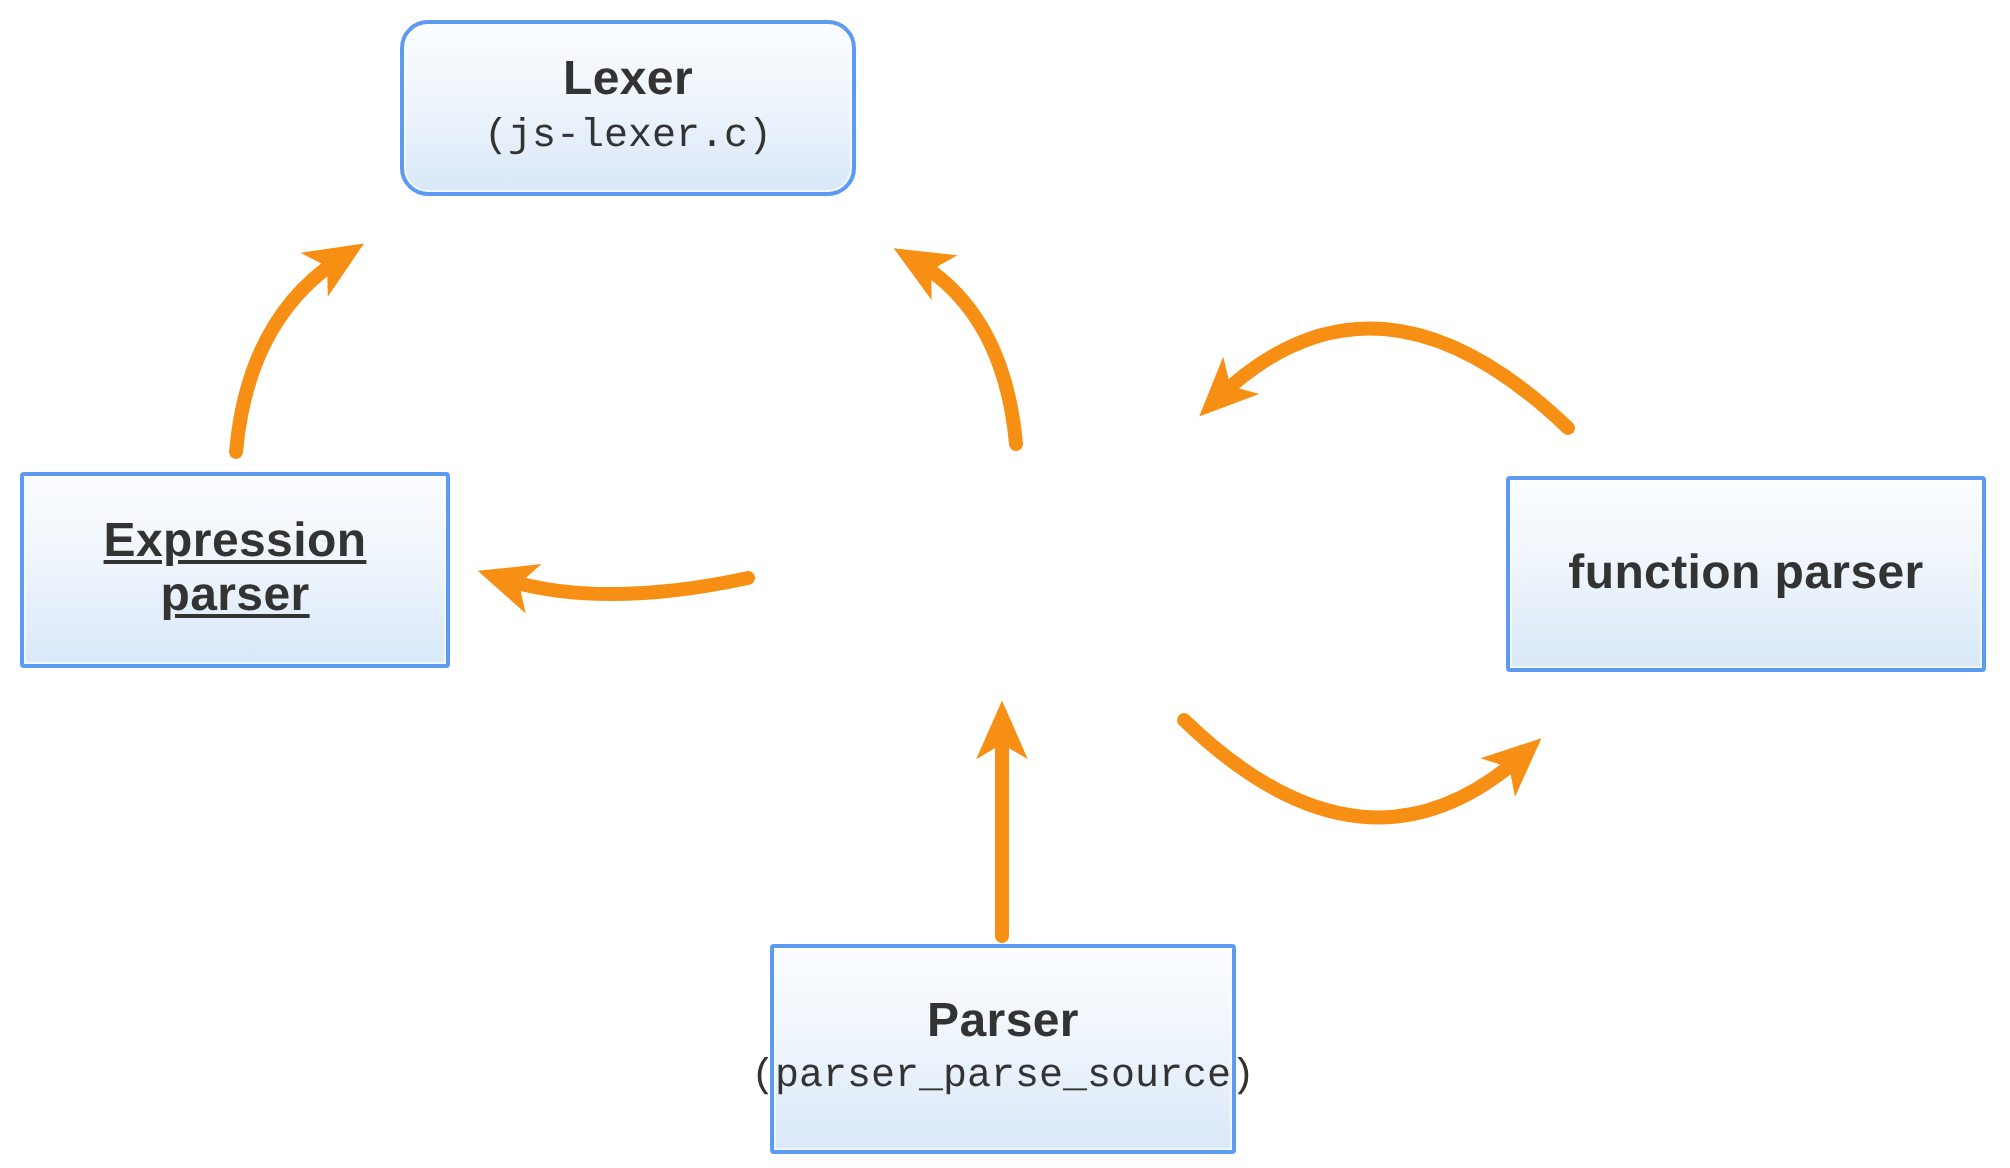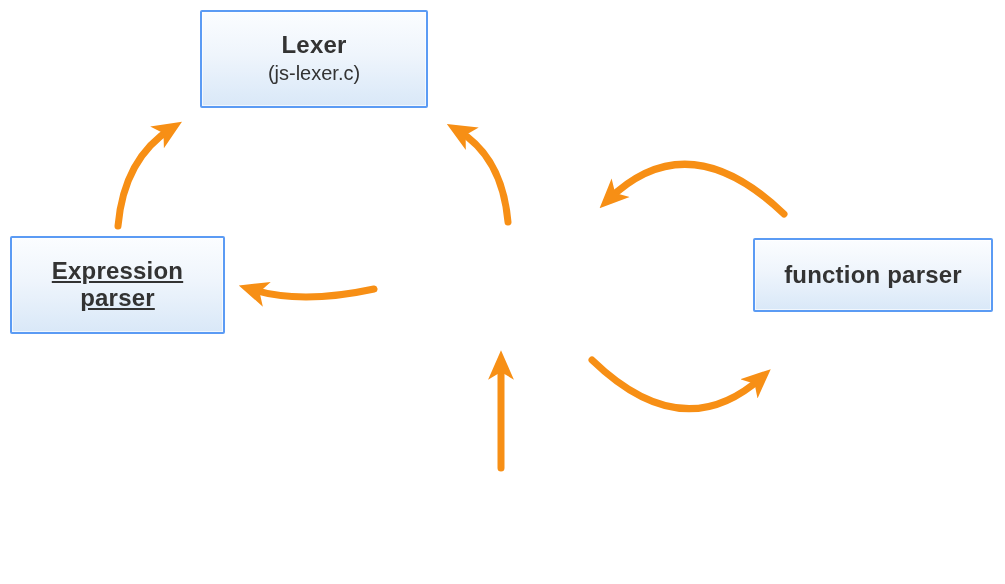--- a/index.html
+++ b/index.html
@@ -54,26 +54,27 @@
     line-height: 1.12;
     letter-spacing: 0.2px;
   }
   .node .title.narrow { max-width: 150px; text-decoration: underline; }
   .node .subtitle {
     font-size: 20px;
     font-weight: 400;
     line-height: 1.25;
     white-space: nowrap;
     margin-top: 2px;
+    font-family: Liberation Mono, monospace;
   }
   
-  .node-lexer      { left: 200px; top: 10px;  width: 228px; height: 98px; }
+  .node-lexer      { left: 200px; top: 10px;  width: 228px; height: 88px; border-radius: 14px; }
   .node-expression { left: 10px;  top: 236px; width: 215px; height: 98px; }
   .node-statement  { left: 385px; top: 233px; width: 230px; height: 106px; }
-  .node-function   { left: 753px; top: 238px; width: 240px; height: 74px; justify-content: center; }
+  .node-function   { left: 753px; top: 238px; width: 240px; height: 98px; justify-content: center; }
   .node-parser     { left: 385px; top: 472px; width: 233px; height: 105px; }
 </style>
 </head>
 <body>
 
 <div class="canvas">
 
   <svg class="arrows" viewBox="0 0 1005 584" xmlns="http://www.w3.org/2000/svg">
     <defs>
       <marker id="arrowhead" viewBox="0 0 10 10" refX="6" refY="5" markerWidth="4.2" markerHeight="4.2" orient="auto">
@@ -95,14 +96,18 @@
 
   <div class="node node-expression">
     <div class="title narrow">Expression parser</div>
   </div>
 
 
   <div class="node node-function">
     <div class="title">function parser</div>
   </div>
 
+  <div class="node node-parser">
+    <div class="title">Parser</div>
+    <div class="subtitle">(parser_parse_source)</div>
+  </div>
 
 </div>
 
 </body></html>

